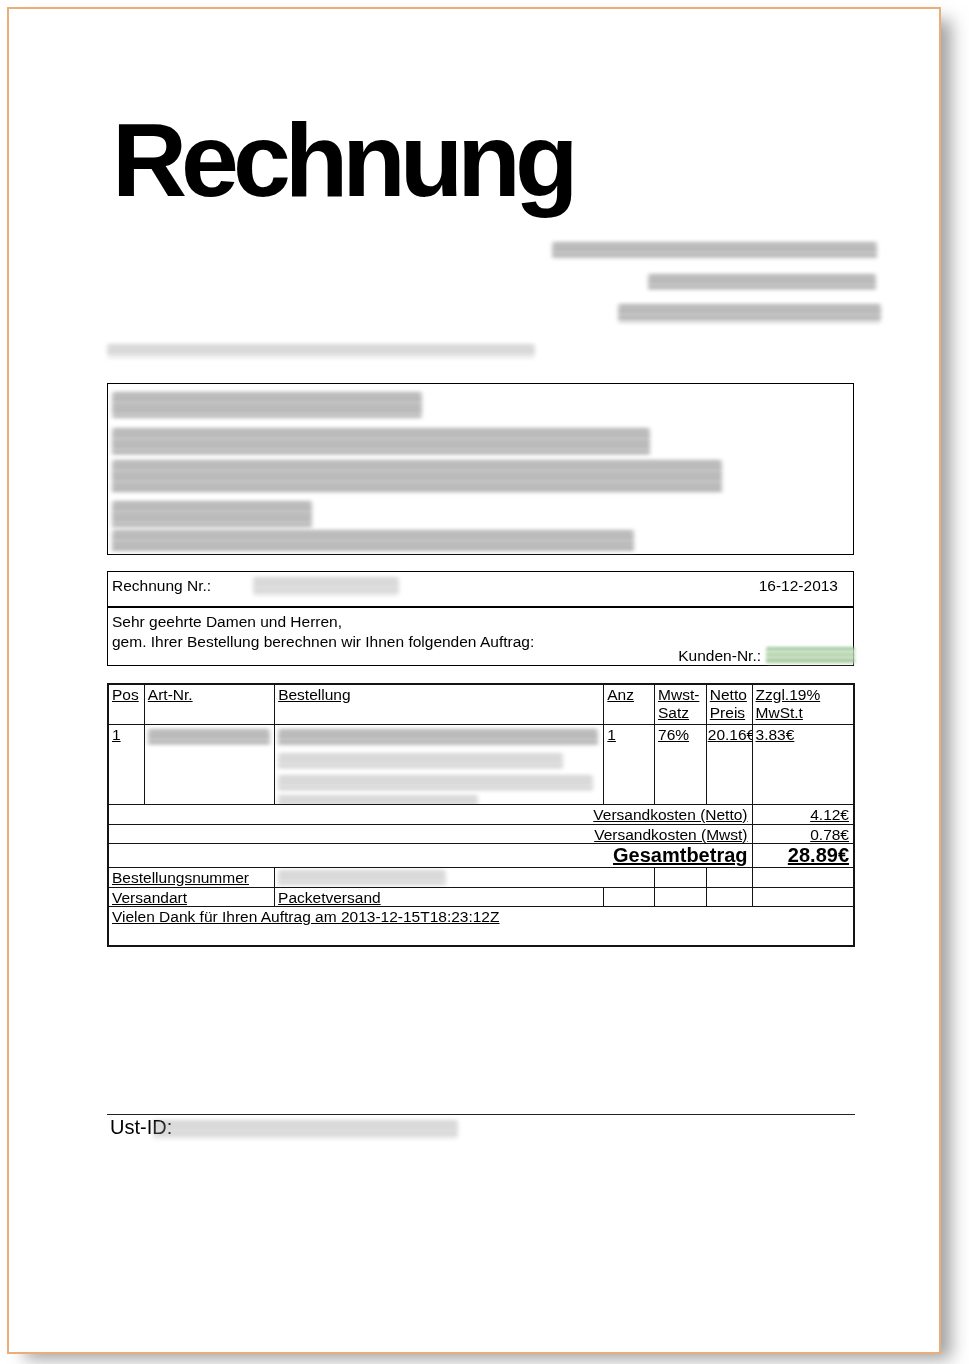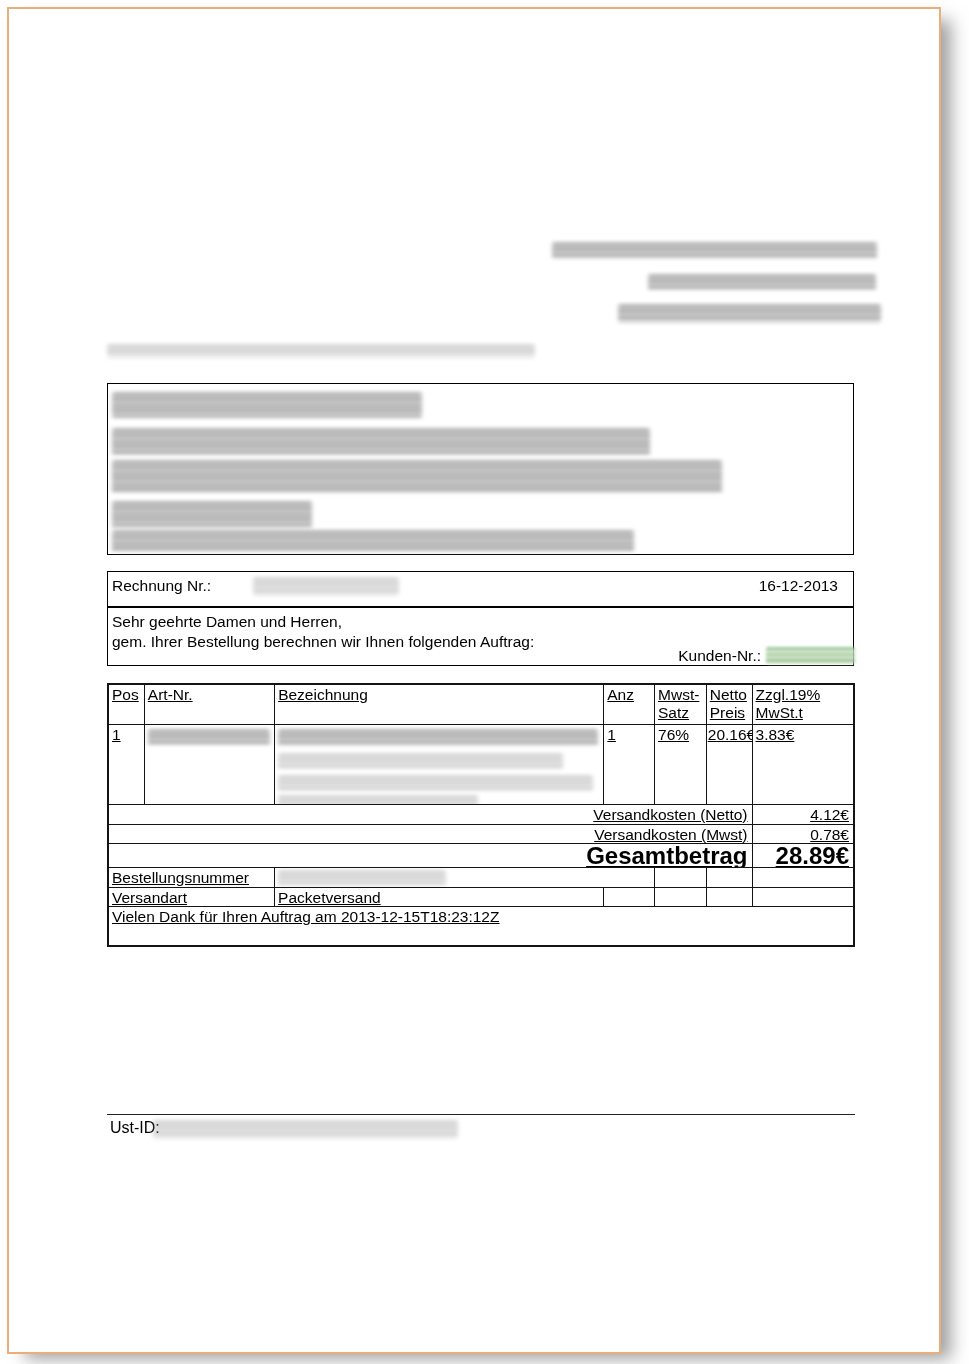--- a/index.html
+++ b/index.html
@@ -50,32 +50,33 @@
   .trow:last-child { border-bottom:none; }
   .tcell { box-sizing:border-box; border-right:1.5px solid #141414; padding:1px 3px 0 3px; overflow:hidden;text-decoration:underline; }
   .tcell:last-child { border-right:none; }
   .tcell.num { text-align:right; padding-right:4px; }
   .h-header { height:40px; } .h-item { height:80px; }
   .h-sm { height:20px; } .h-sm2 { height:19px; } .h-grand { height:24px; }
   .w-pos{width:36px;} .w-art{width:131px;} .w-bez{width:331px;}
   .w-anz{width:51px;} .w-mwst{width:52px;} .w-netto{width:46px;} .w-zzgl{width:101px;}
   .w-total-label{width:647px;} .w-lbl2{width:167px;} .w-val2{width:382px;}
   .hdr-line{display:block; line-height:18px;}
-  .grand { font-size:24px; font-weight:bold; line-height:21px; }
+  .grand { font-size:20px; font-weight:bold; line-height:21px; }
   .desc-cell { position:relative; }
   .desc-cell .redact { position:static; display:block; }
 
   .footer-rule { position:absolute; left:107px; top:1114px; width:748px; height:0; border-top:1.5px solid #222; }
 </style>
 </head>
 <body>
 
 <div class="canvas">
   <div class="page"></div>
 
+  <div class="title">Rechnung</div>
 
   <div class="redact" style="left:552px; top:243px; width:325px; height:16px;"></div>
   <div class="redact" style="left:648px; top:275px; width:228px; height:15px;"></div>
   <div class="redact" style="left:618px; top:305px; width:263px; height:17px;"></div>
 
   <div class="redact light" style="left:107px; top:345px; width:428px; height:12px;"></div>
 
   <div class="box" style="left:107px; top:383px; width:745px; height:170px;">
     <div class="redact" style="left:4px; top:9px;  width:310px; height:24px;"></div>
     <div class="redact" style="left:4px; top:45px; width:538px; height:26px;"></div>
@@ -100,21 +101,21 @@
   <div class="inv-table">
 
     <div class="trow h-header">
       <div class="tcell w-pos">
           <span class="hdr-line">Pos</span>
         </div>
       <div class="tcell w-art">
           <span class="hdr-line">Art-Nr.</span>
         </div>
       <div class="tcell w-bez">
-          <span class="hdr-line">Bezeichnung</span>
+          <span class="hdr-line">Bestellung</span>
         </div>
       <div class="tcell w-anz">
           <span class="hdr-line">Anz</span>
         </div>
       <div class="tcell w-mwst">
           <span class="hdr-line">Mwst-</span>
           <span class="hdr-line">Satz</span>
         </div>
       <div class="tcell w-netto">
           <span class="hdr-line">Netto</span>
@@ -174,15 +175,15 @@
       <div class="tcell w-netto"></div>
       <div class="tcell w-zzgl"></div>
     </div>
 
     <div class="trow h-sm">
       <div class="tcell" style="width:748px;">Vielen Dank für Ihren Auftrag am 2013-12-15T18:23:12Z</div>
     </div>
   </div>
 
   <div class="footer-rule"></div>
-  <span class="abs t15" style="left:110px; top:1118px; font-size:16px;">Ust-ID:</span>
+  <span class="abs t15" style="left:110px; top:1118px; font-size:20px;">Ust-ID:</span>
   <div class="redact light" style="left:153px; top:1121px; width:305px; height:17px;"></div>
 </div>
 
 </body></html>

